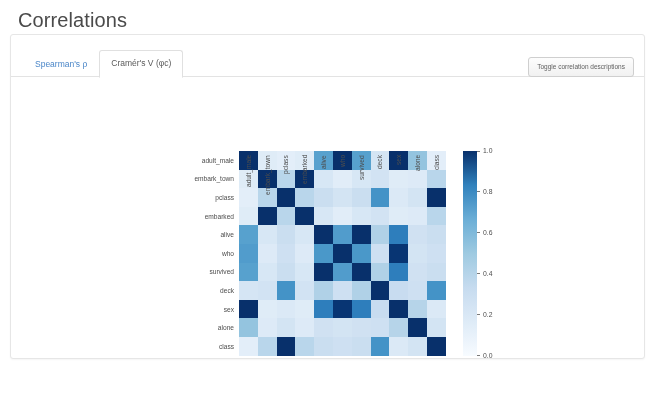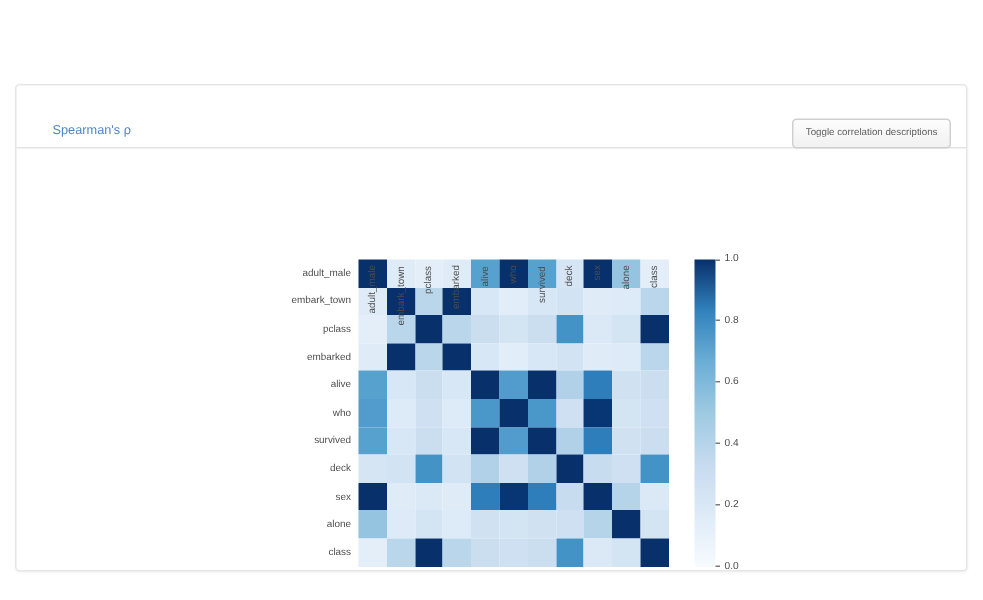--- a/index.html
+++ b/index.html
@@ -28,21 +28,21 @@
     font-weight: 400;
     color: #4a4a4a;
     letter-spacing: 0.1px;
     line-height: 28px;
   }
 
   
   .card {
     position: absolute;
     left: 10px;
-    top: 56px;
+    top: 34px;
     width: 635px;
     height: 325px;
     background: #ffffff;
     border: 1px solid #e6e6e6;
     border-radius: 3px;
     box-sizing: border-box;
     box-shadow: 0 1px 2px rgba(0,0,0,0.045);
   }
 
   
@@ -219,26 +219,28 @@
     font-size: 6.8px;
     color: #4d4d4d;
     line-height: 8px;
   }
 </style>
 </head>
 <body>
 
 <div id="page">
 
+  <div class="page-title">Correlations</div>
 
   <div class="card">
 
     <div class="tabbar">
       <div class="tabs" id="tabs-container">
           <div class="tab">Spearman's ρ</div>
+          <div class="tab active">Cramér's V (φc)</div>
         </div>
       <button class="toggle-btn">Toggle correlation descriptions</button>
     </div>
 
     <div class="plot">
 
       <div class="heatmap-wrap">
         <div class="ylabels" id="ylabels">
             <div class="ylabel">adult_male</div>
             <div class="ylabel">embark_town</div>

